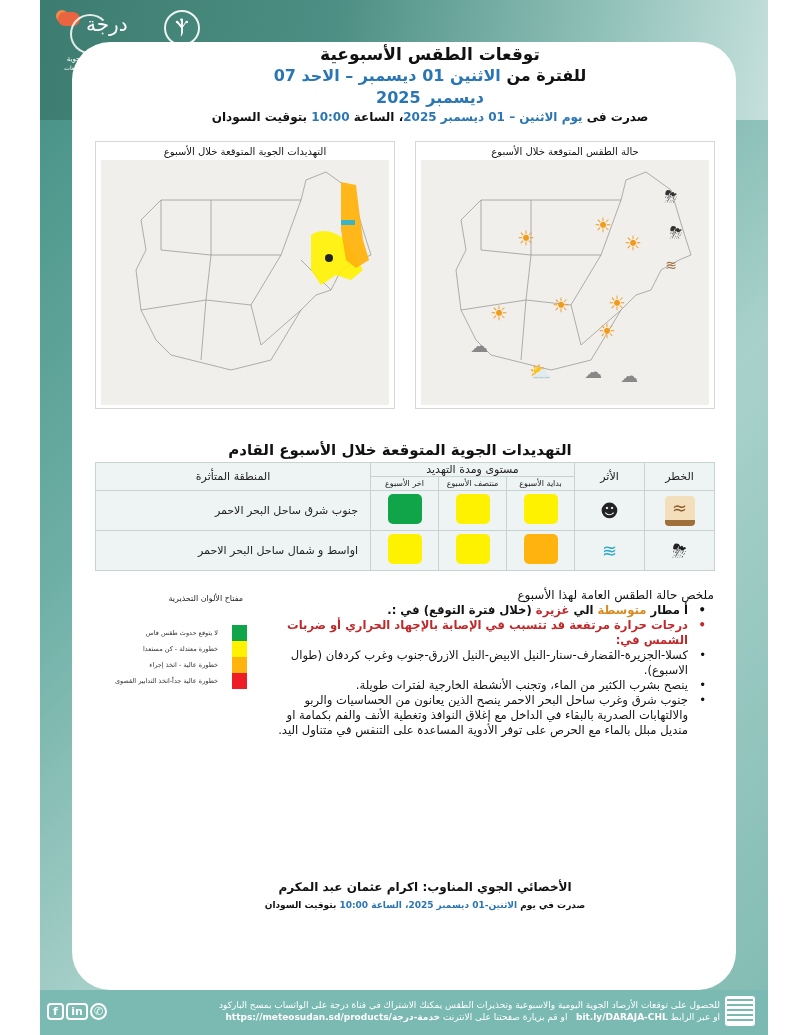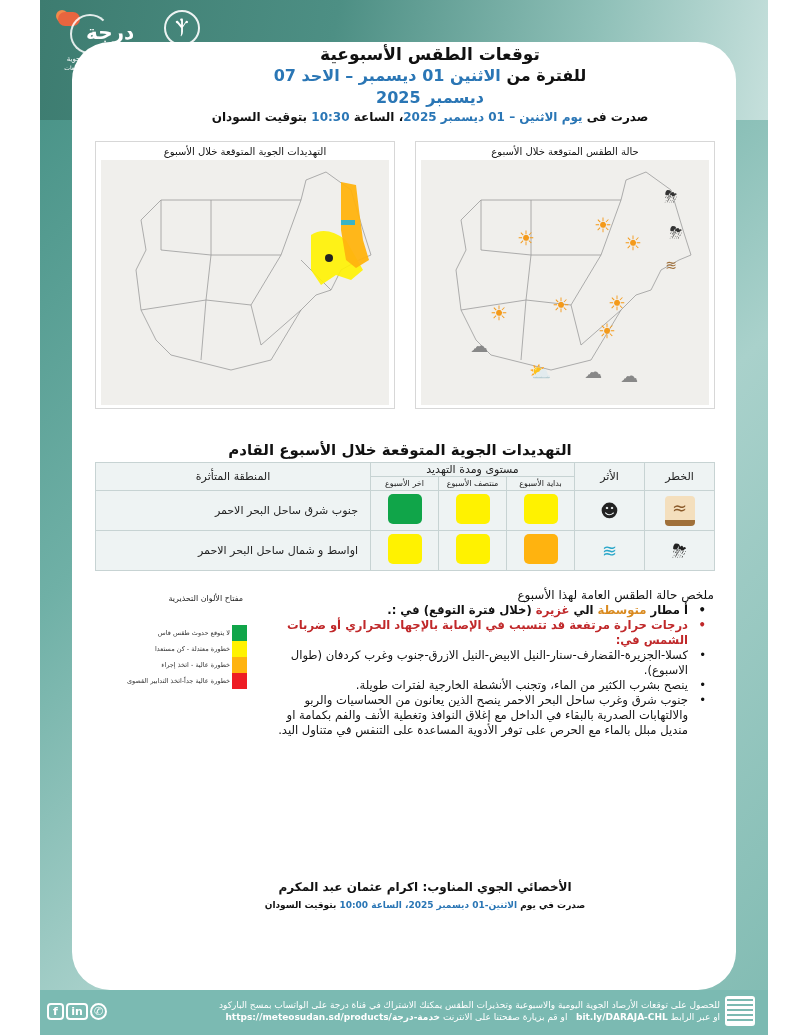--- a/index.html
+++ b/index.html
@@ -22,21 +22,21 @@
   .bottom-band {
     position: absolute; left: 40px; right: 32px; top: 990px; height: 45px;
     background: #7bbab2;
   }
 
   
   .logo-darja { position: absolute; left: 52px; top: 8px; width: 86px; height: 64px; color: #fff; text-align: center; }
   .logo-darja .cloud { position: absolute; left: 6px; top: 4px; width: 22px; height: 14px; background: #e8653f; border-radius: 8px; }
   .logo-darja .sun { position: absolute; left: 4px; top: 2px; width: 12px; height: 12px; background: #f28a4a; border-radius: 50%; }
   .logo-darja .ring { position: absolute; left: 18px; top: 6px; width: 40px; height: 40px; border: 2px solid rgba(255,255,255,.85); border-radius: 50%; border-right-color: transparent; }
-  .logo-darja .name { position: absolute; left: 34px; top: 12px; font-size: 20px; font-weight: bold; color: #fff; font-family: "DejaVu Sans", sans-serif; }
+  .logo-darja .name { position: absolute; left: 34px; top: 4px; font-size: 20px; font-weight: normal; color: #fff; font-family: "DejaVu Sans", sans-serif; }
   .logo-darja .tag1 { position: absolute; left: 2px; top: 47px; width: 84px; font-size: 7px; color: #fff; white-space: nowrap; }
   .logo-darja .tag2 { position: absolute; left: 2px; top: 56px; width: 84px; font-size: 6px; color: #fff; white-space: nowrap; }
   .logo-ew { position: absolute; left: 150px; top: 8px; width: 60px; height: 60px; text-align: center; color: #fff; }
   .logo-ew .seal { position: absolute; left: 14px; top: 2px; width: 36px; height: 36px; border: 2px solid rgba(255,255,255,.9); border-radius: 50%; }
   .logo-ew .glyph { position: absolute; left: 14px; top: 8px; width: 36px; font-size: 18px; color: #fff; }
   .logo-ew .lbl { position: absolute; left: 0; top: 44px; width: 64px; font-size: 7px; color: #fff; white-space: nowrap; }
 
   
   .hdr { position: absolute; left: 200px; width: 460px; text-align: center; direction: rtl; }
   .h-title { top: 44px; font-size: 17px; font-weight: bold; color: #111; }
@@ -65,21 +65,21 @@
   .ico-dust { background: #f4dfbd; color: #8a5a2a; border-bottom: 6px solid #a0703a; line-height: 24px; }
   .ico-storm { color: #222; }
   .ico-breath { color: #222; }
   .ico-flood { color: #28a6c9; }
 
   
   .legend { position: absolute; left: 92px; top: 594px; width: 155px; direction: rtl; }
   .legend-title { font-size: 8px; color: #222; text-align: right; padding-right: 4px; margin-bottom: 22px; }
   .legend-item { display: flex; align-items: center; height: 16px; margin-bottom: 0; }
   .legend-swatch { width: 15px; height: 16px; }
-  .legend-label { font-size: 6.5px; color: #333; padding-right: 2px; white-space: nowrap; }
+  .legend-label { font-size: 6.5px; color: #333; padding-right: 14px; white-space: nowrap; }
 
   
   .summary { position: absolute; left: 262px; top: 588px; width: 452px; direction: rtl; text-align: right; color: #111; font-size: 11.6px; line-height: 15px; }
   .summary .s-head { font-weight: bold; font-size: 12px; }
   .summary ul { list-style: none; padding-right: 0; }
   .summary li { position: relative; padding-right: 26px; font-weight: bold; }
   .summary li::before { content: "•"; position: absolute; right: 8px; top: 0; }
   .orange { color: #d98a1f; }
   .red { color: #c0282a; }
   .redtxt { color: #c0282a; }
@@ -122,21 +122,21 @@
 
 <div class="hdr h-title">توقعات الطقس الأسبوعية</div>
 <div class="hdr h-period">
   <span>للفترة من</span>
   <span class="blue">الاثنين 01 ديسمبر – الاحد 07</span>
 </div>
 <div class="hdr h-year">ديسمبر 2025</div>
 <div class="hdr h-issued">
   <span>صدرت فى</span>
   <span class="blue">يوم الاثنين – 01 ديسمبر 2025</span><span>، الساعة</span>
-  <span class="blue">10:30</span>
+  <span class="blue">10:00</span>
   <span>بتوقيت السودان</span>
 </div>
 
 <div class="map-box map-left">
   <div class="map-title">التهديدات الجوية المتوقعة خلال الأسبوع</div>
   <svg class="map-svg" viewBox="0 0 288 245">
     <g fill="#f0efec" stroke="#9a9a9a" stroke-width="0.8">
       <path d="M60 40 L200 40 L205 20 L225 12 L250 30 L262 70 L270 95 L258 100 L240 110 L230 130 L215 135 L200 150 L185 175 L170 200 L130 210 L90 200 L70 195 L55 180 L40 150 L35 110 L45 90 L40 60 Z"></path>
       <path d="M60 40 L60 90 L110 95 L110 40" fill="none"></path>
       <path d="M110 95 L180 95 L200 40" fill="none"></path>

